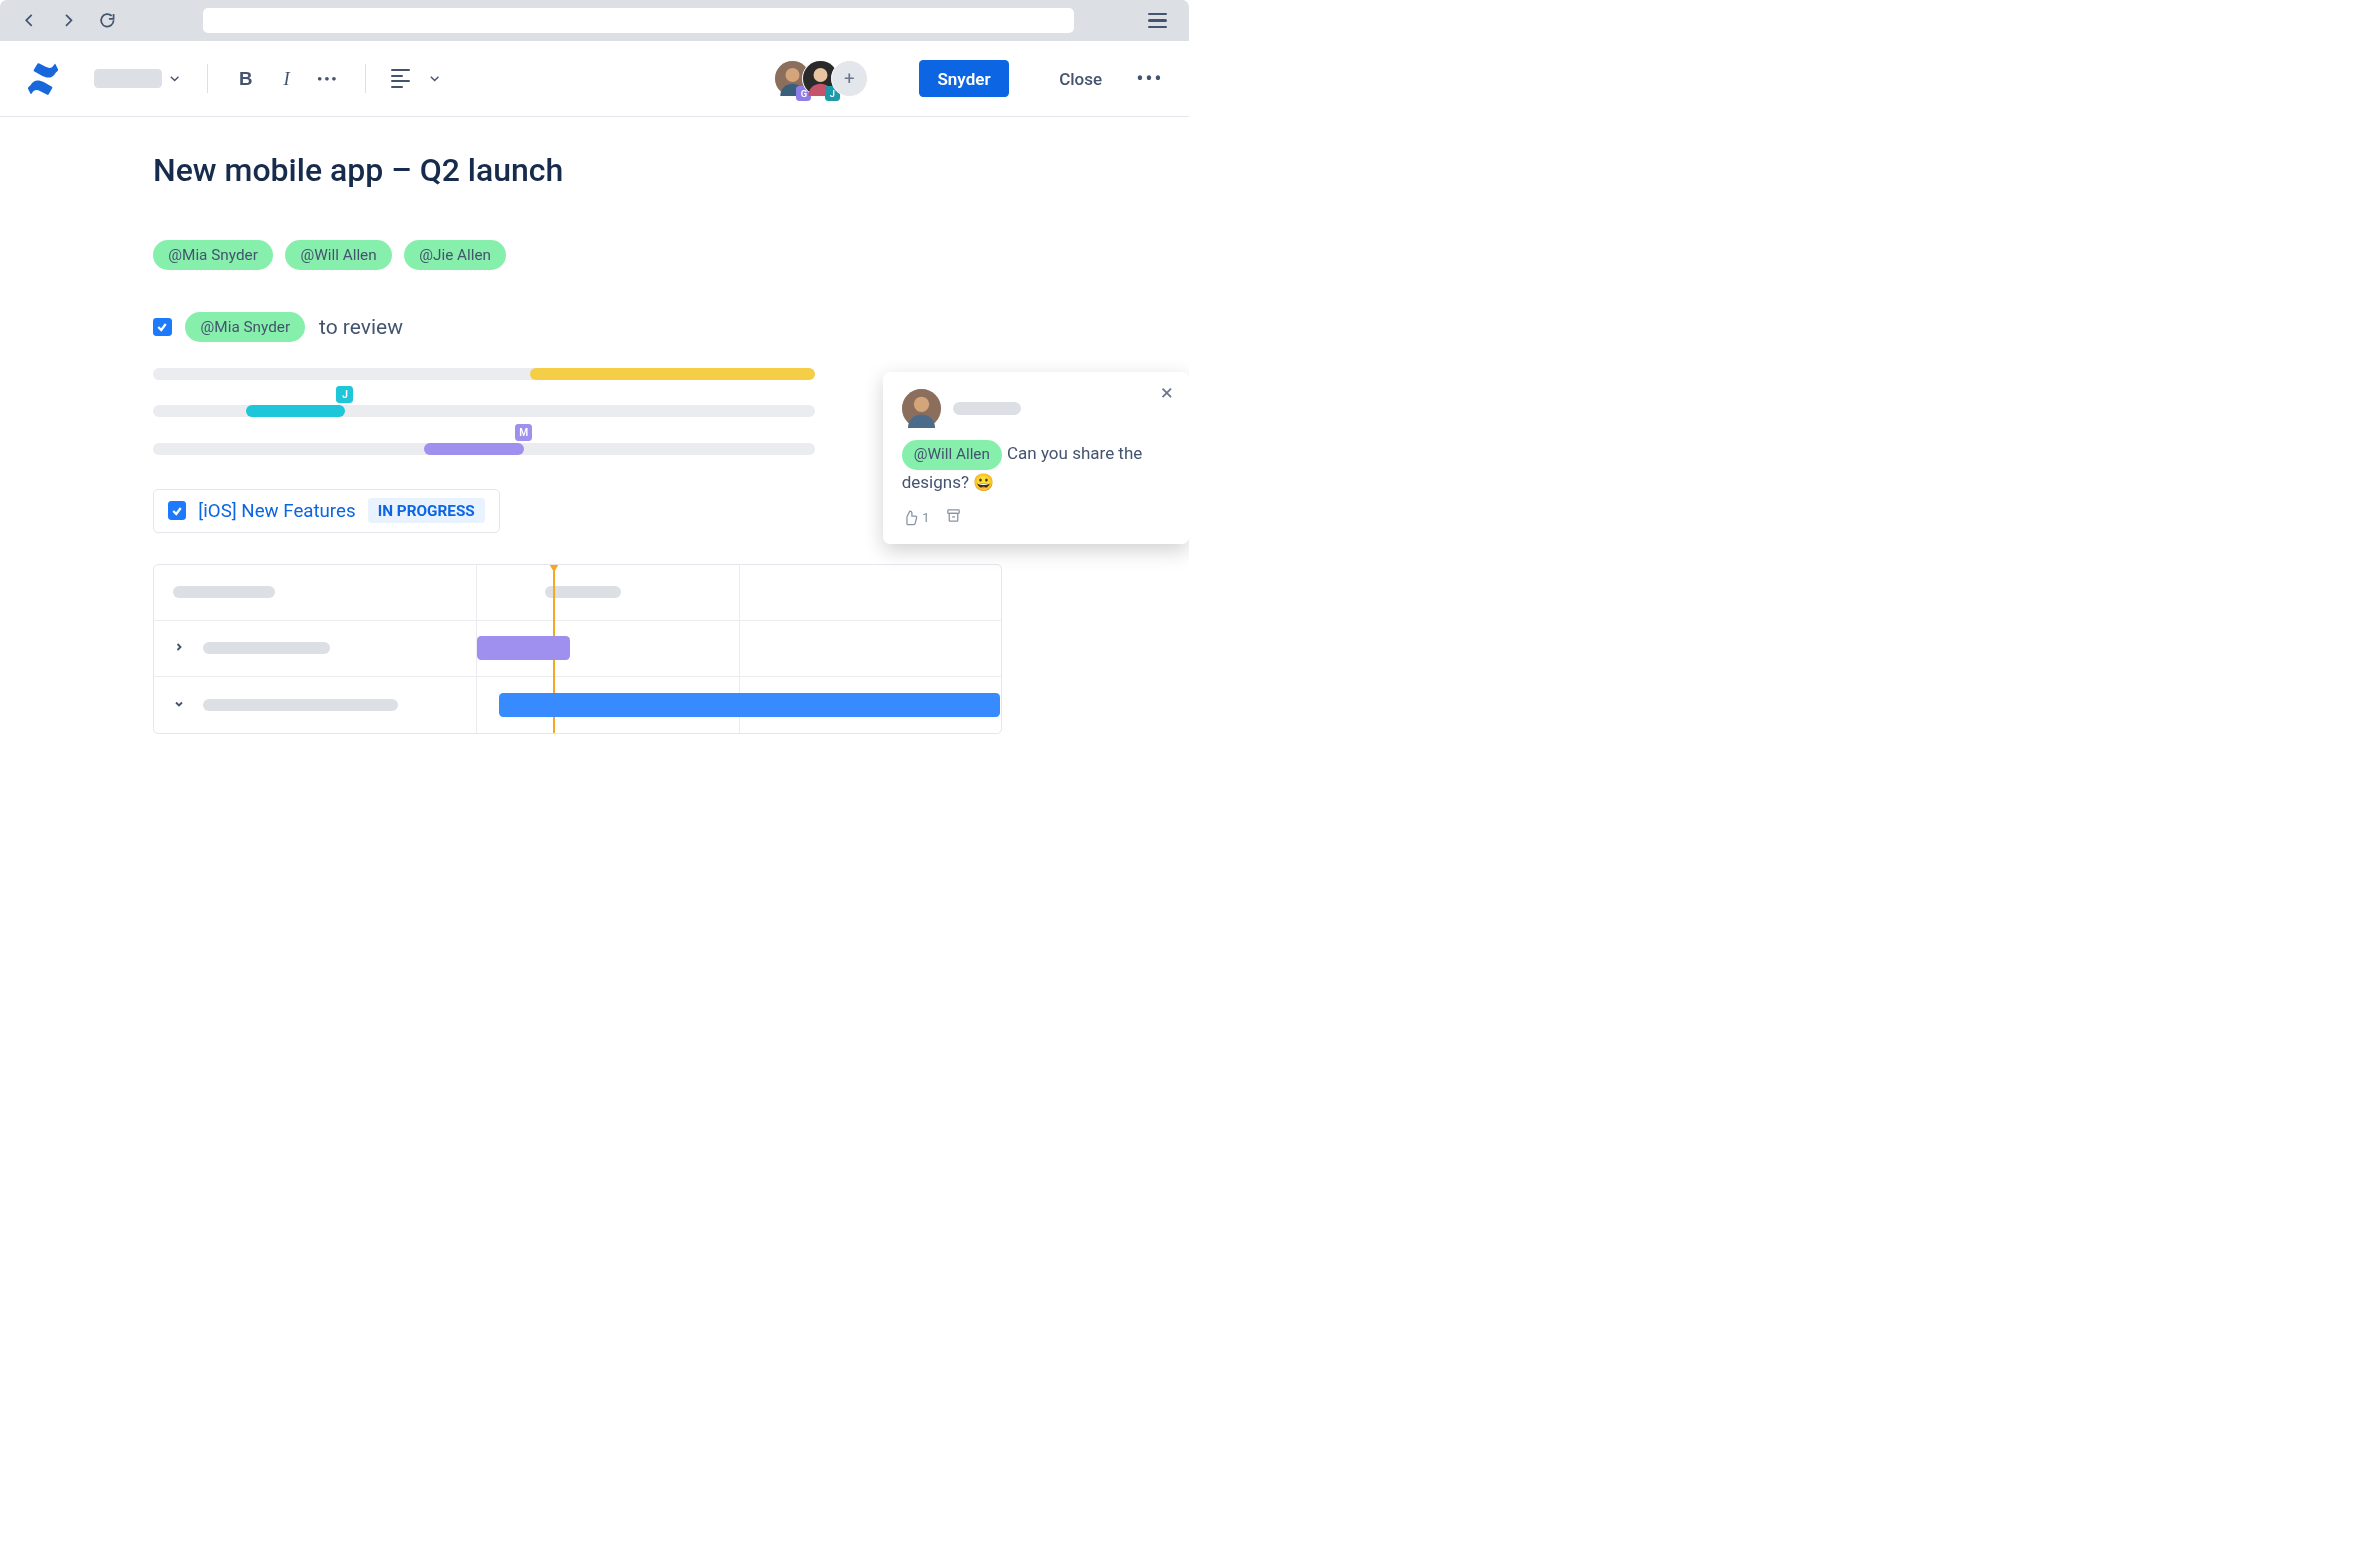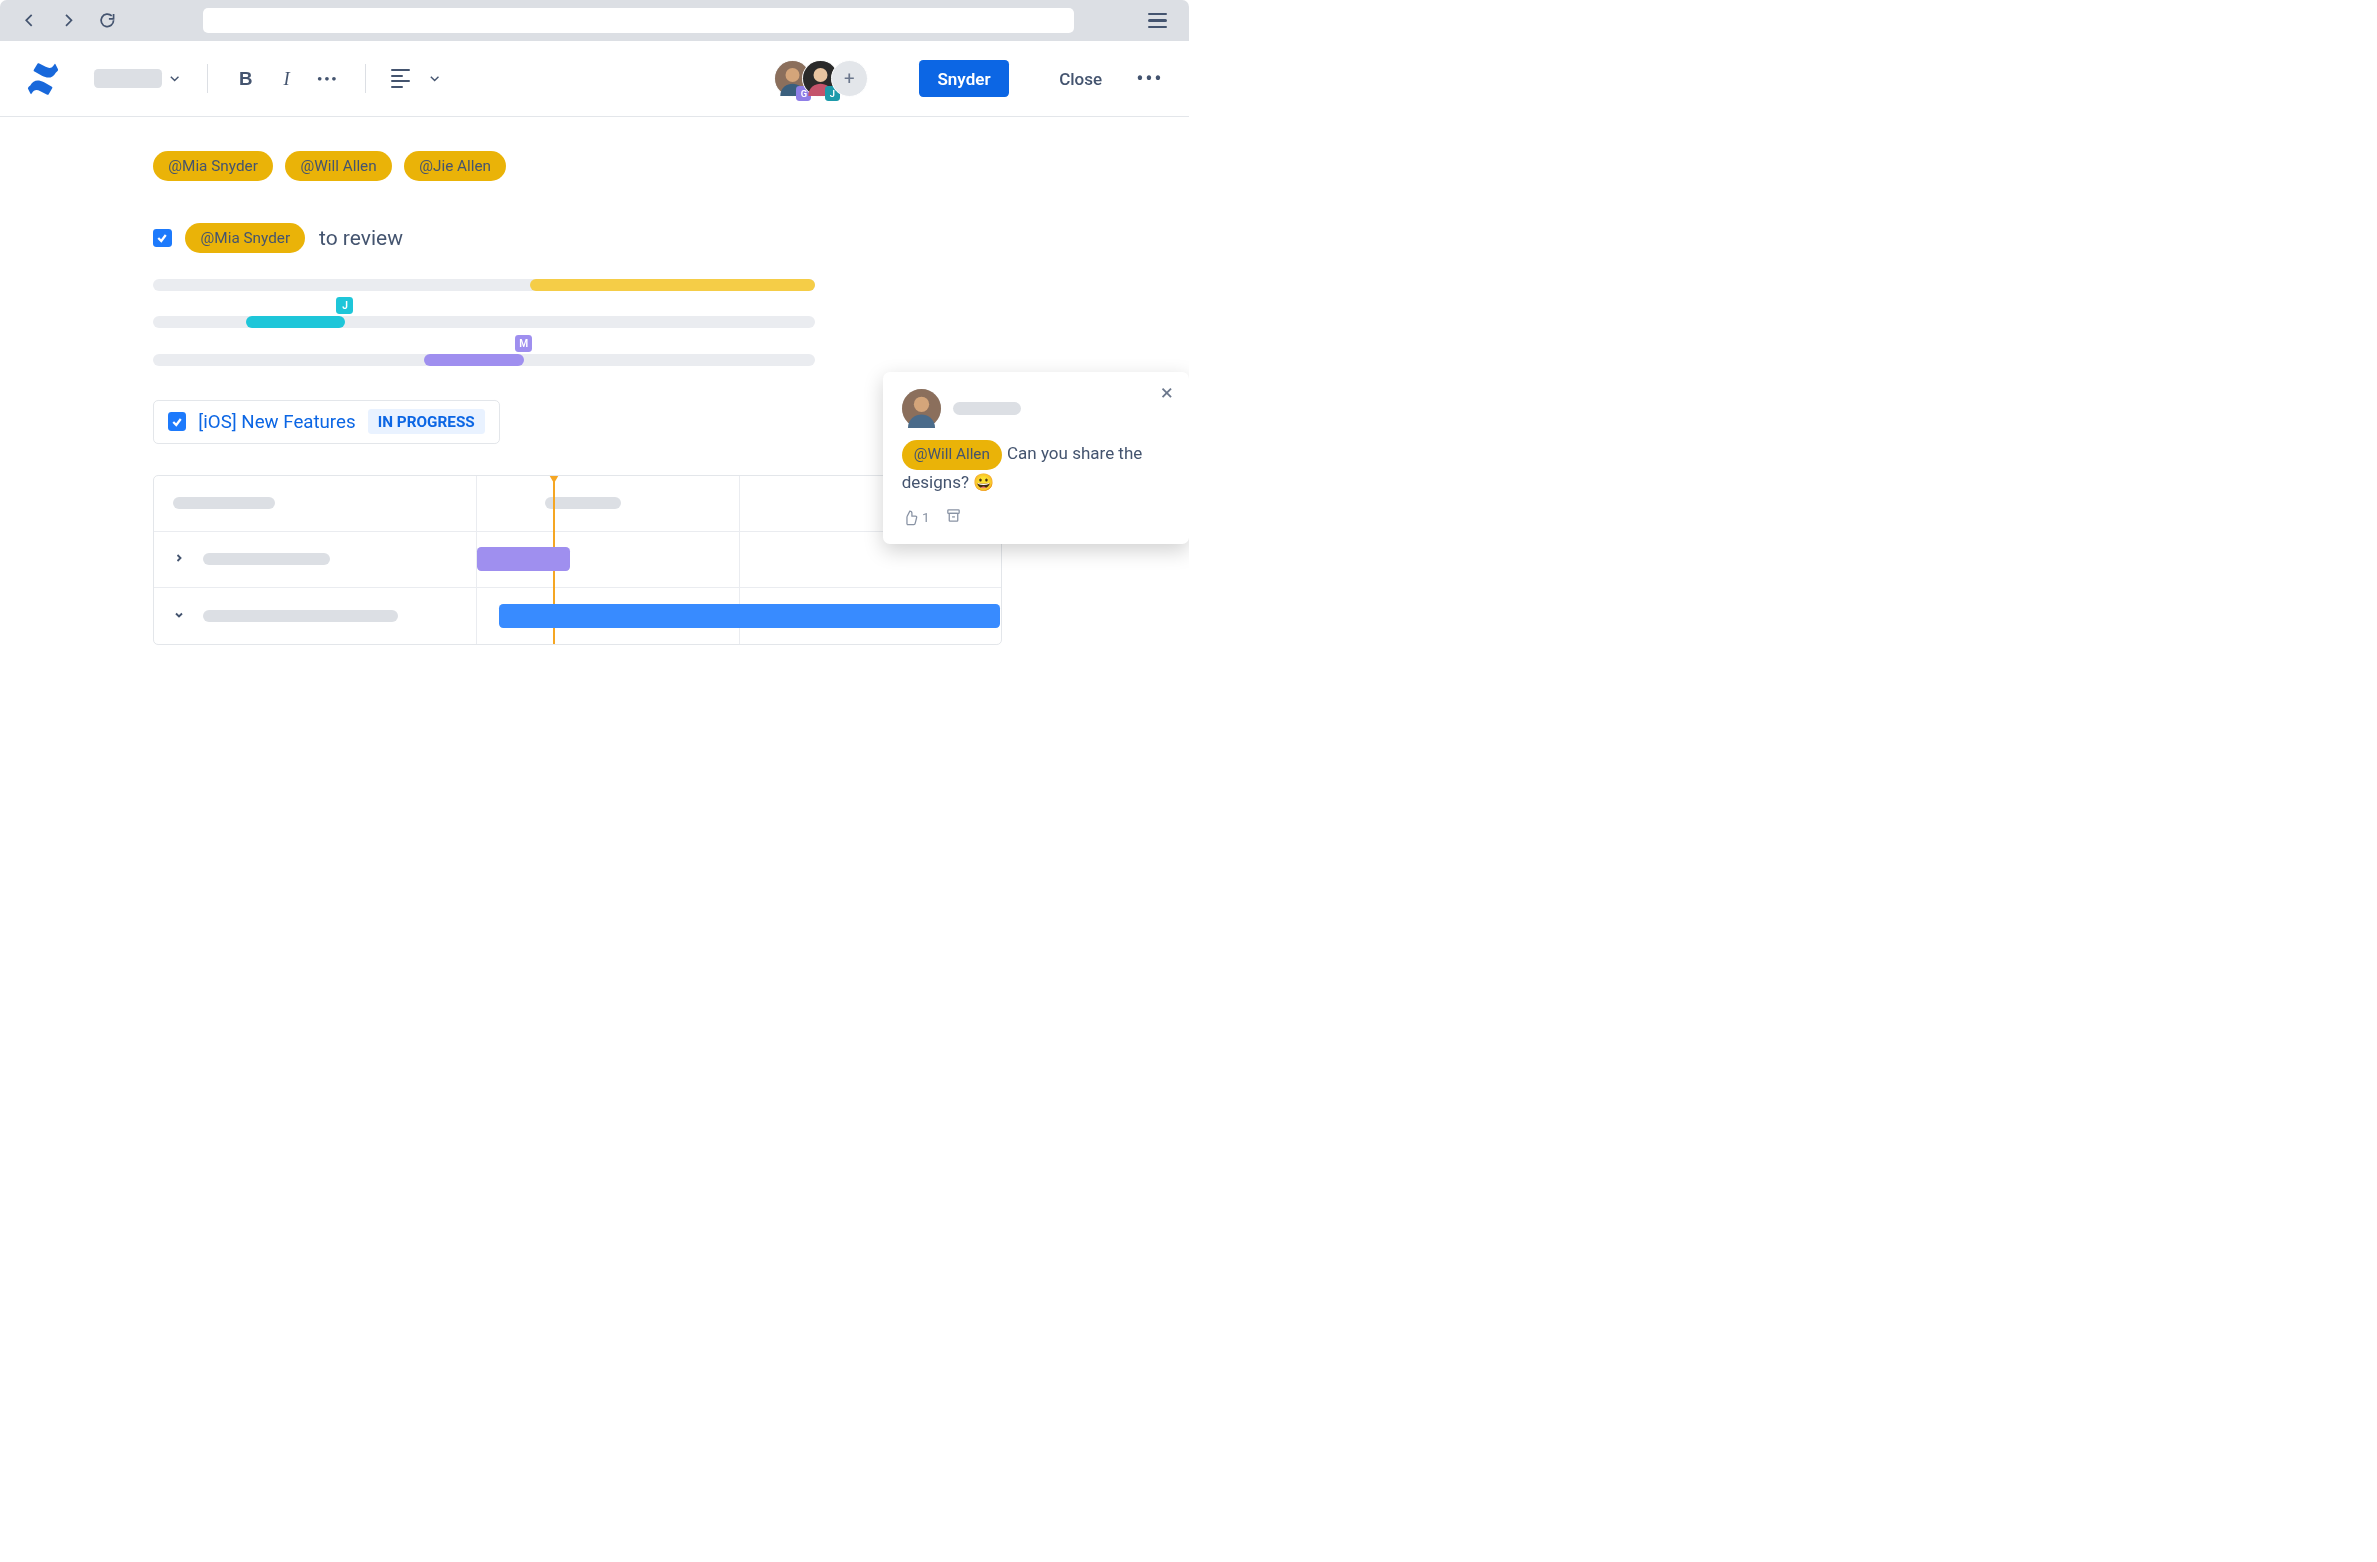--- a/index.html
+++ b/index.html
@@ -40,21 +40,21 @@
   .avatar .badge { position:absolute; bottom:-5.1px; right:-1.7px; width:15.3px; height:15.3px; border-radius:3.4px; font-size:9.3px; font-weight:600; color:#fff; display:flex; align-items:center; justify-content:center;}
   .avatar.add { background:#E3E6EA; display:flex; align-items:center; justify-content:center; color:#6B778C; font-size:18.7px; cursor:pointer;}
   .publish-btn { background:#0C66E4; color:#fff; font-weight:600; font-size:17px; padding:8.5px 18.7px; border-radius:4.2px; cursor:pointer; margin-left:34px;}
   .close-btn { color:#44546F; font-weight:500; font-size:17px; cursor:pointer; margin-left:33px;}
   .more-btn { color:#44546F; font-size:22px; letter-spacing:1.7px; cursor:pointer; margin-left:17px;}
 
   
   .page { padding: 34px 0 0 153px; position:relative; }
   .page-title { font-size: 32px; font-weight: 500; color: #172B4D; margin-bottom: 51px; }
   .mentions-row { display:flex; gap:12px; margin-bottom:42px;}
-  .mention { background:#eab308; color:#44546F; padding:6px 15.3px; border-radius:17px; font-size:15.3px; display:inline-block; cursor:pointer;}
+  .mention { background:#86efac; color:#44546F; padding:6px 15.3px; border-radius:17px; font-size:15.3px; display:inline-block; cursor:pointer;}
   .task-row { display:flex; align-items:center; gap:13.6px; margin-bottom:25.5px;}
   .checkbox { width:18.7px; height:18.7px; border-radius:3.4px; background:#1D7AFC; display:flex; align-items:center; justify-content:center; cursor:pointer;}
   .checkbox svg { width:12px; height:12px; stroke:#fff; stroke-width:3; fill:none;}
   .task-text { color:#44546F; font-size:21px;}
 
   
   .bars { width: 662px; margin-top:8.5px;}
   .bar-row { position:relative; height:13.6px; margin-bottom:24px;}
   .bar-bg { position:absolute; left:0; right:0; top:0; height:12px; background:#EAECF0; border-radius:6px;}
   .bar-fill { position:absolute; top:0; height:12px; border-radius:6px;}
@@ -169,20 +169,21 @@
       <div class="badge" style="background:#1D9AAA">J</div>
     </div>
     <div class="avatar add">+</div>
   </div>
   <div class="publish-btn">Snyder</div>
   <div class="close-btn">Close</div>
   <div class="more-btn">•••</div>
 </div>
 
 <div class="page">
+  <h1 class="page-title">New mobile app – Q2 launch</h1>
 
   <div class="mentions-row">
     <span class="mention">@Mia Snyder</span>
     <span class="mention">@Will Allen</span>
     <span class="mention">@Jie Allen</span>
   </div>
 
   <div class="task-row">
     <div class="checkbox">
       <svg viewBox="0 0 16 16">

